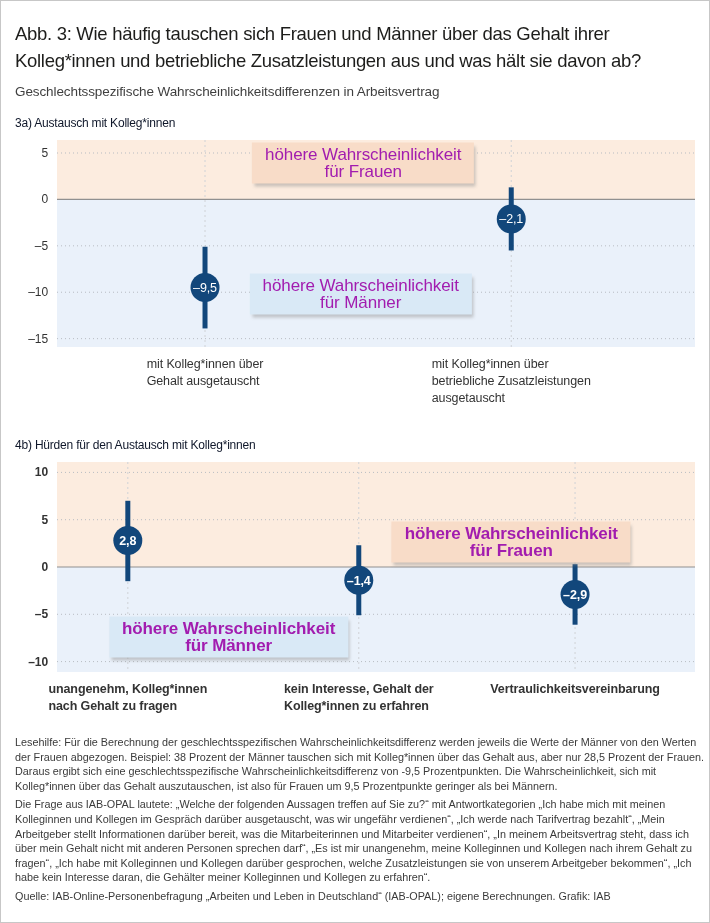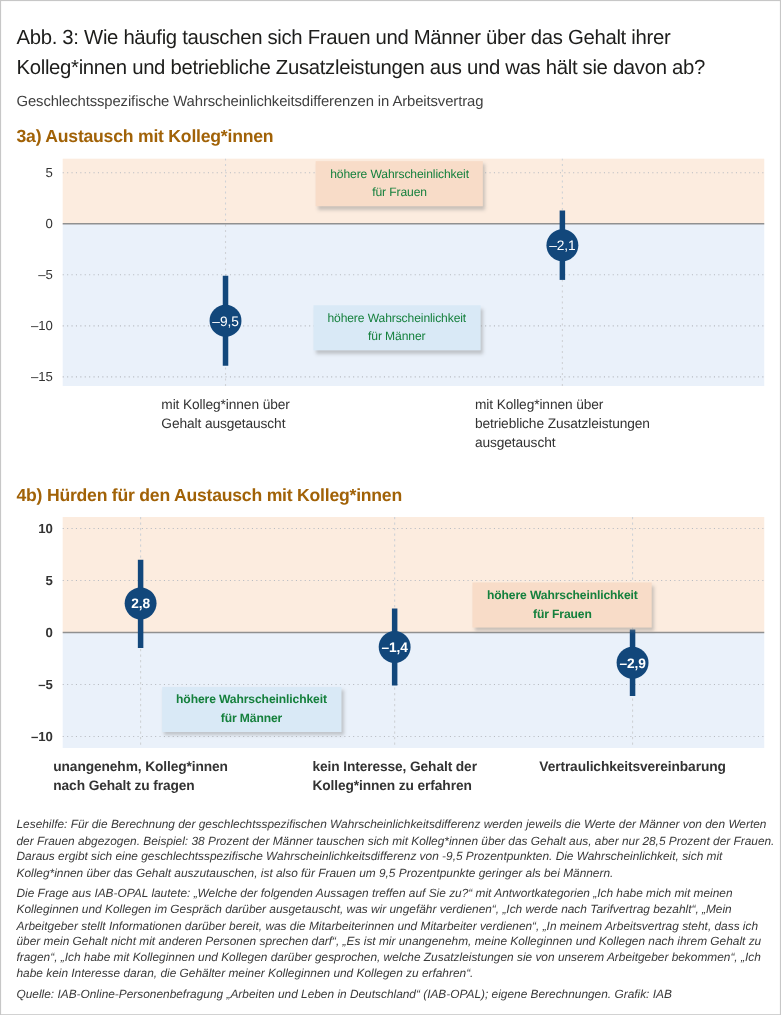--- a/index.html
+++ b/index.html
@@ -12,44 +12,44 @@
     font-family: "Liberation Sans", "DejaVu Sans", sans-serif;
     color: #1d1d1b;
     letter-spacing: -0.1px;
   }
   .page { padding: 20px 0 0 14px; }
   h1 {
     margin: 0; font-size: 18.5px; line-height: 26.5px;
     font-weight: 400; color: #1d1d1b; letter-spacing: -0.3px;
   }
   .subtitle { margin-top: 10px; font-size: 13.5px; color: #3f3f3f; }
-  .ptitle { margin: 0; font-size: 16px; font-weight: 700; color: #a16207; letter-spacing: -0.2px; }
+  .ptitle { margin: 0; font-size: 12px; font-weight: 400; color: #0f172a; letter-spacing: -0.2px; }
   .pt-a { margin-top: 17px; }
   .pt-b { margin-top: 25px; }
   .chart { position: relative; margin-top: 10px; width: 680px; }
   .chart svg { display: block; font-family: inherit; }
   .anno {
     position: absolute;
     transform: translate(-50%, -50%);
     white-space: pre-line;
     text-align: center;
-    font-size: 11px; line-height: 16.5px; color: #15803d;
+    font-size: 17px; line-height: 16.5px; color: #a21caf;
     padding: 4px 13px;
     box-shadow: 2px 3px 3px rgba(140,140,140,0.45);
     width: max-content;
   }
   .xlab {
     position: absolute;
     transform: translateX(-50%);
     white-space: pre-line;
     text-align: left;
     font-size: 12.5px; line-height: 17px; color: #333333;
     width: max-content;
   }
-  .notes { margin-top: 13px; font-style: italic; }
+  .notes { margin-top: 13px; }
   .notes p {
     margin: 0 0 4px 0;
     font-size: 10.8px; line-height: 14.6px; color: #3a3a3a;
     letter-spacing: 0;
   }
 </style>
 </head>
 <body>
 
 <div class="page">

